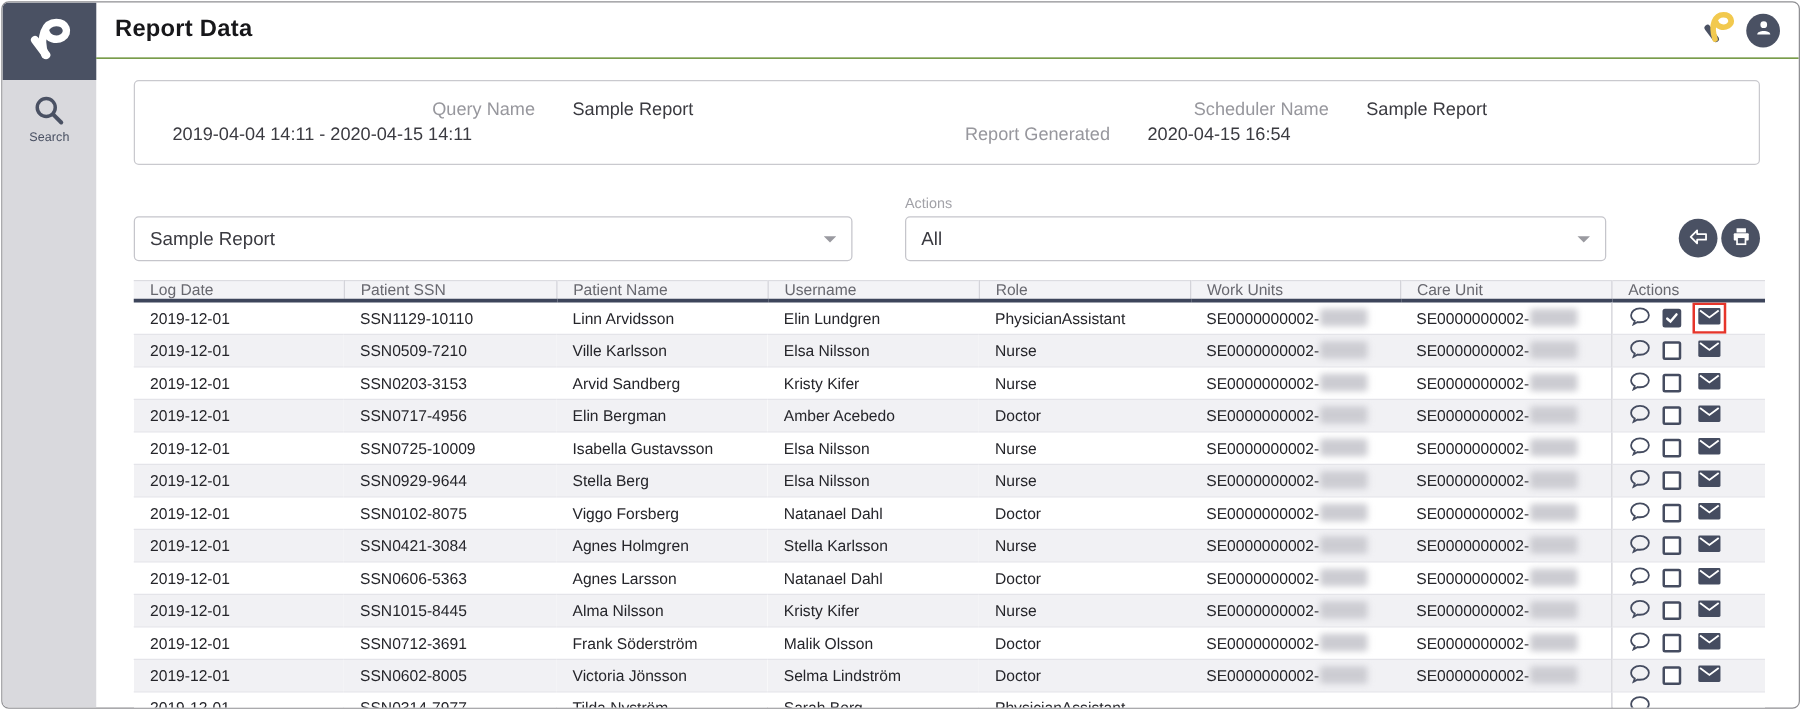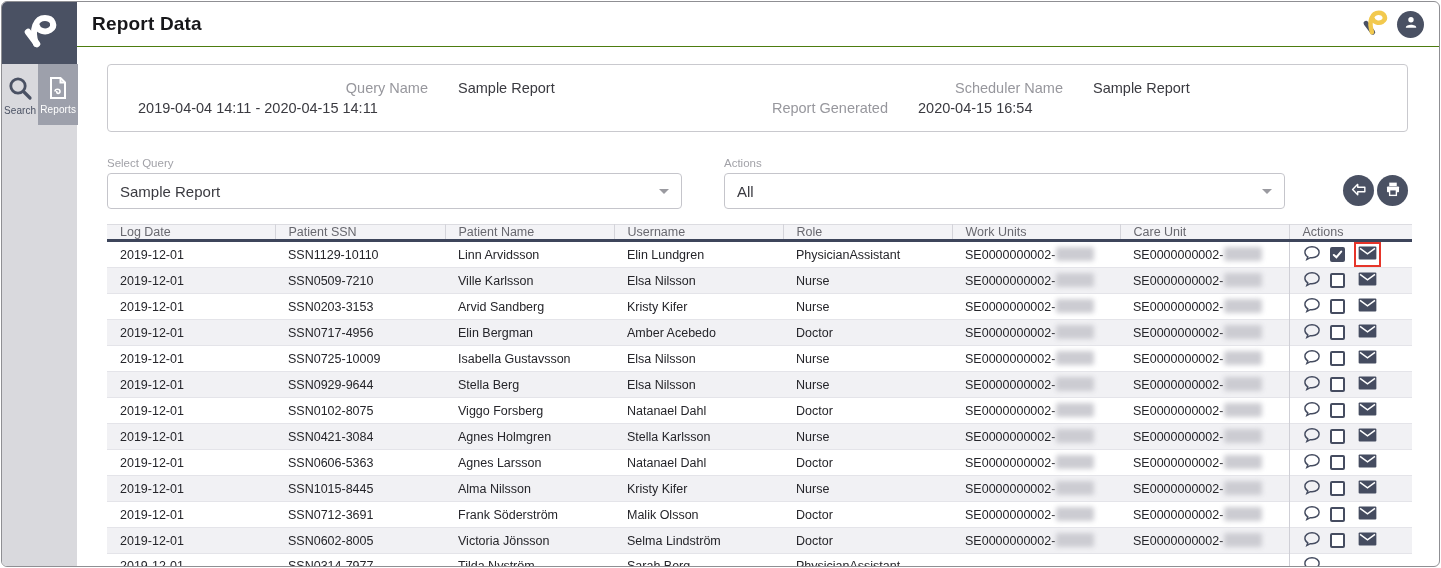--- a/index.html
+++ b/index.html
@@ -84,30 +84,20 @@
     <nav class="side-nav">
       <div class="nav-item">
         <span>
           <svg width="27" height="27" viewBox="0 0 27 27">
             <circle cx="11" cy="11" r="7.2" fill="none" stroke="currentColor" stroke-width="2.8"></circle>
             <line x1="16.5" y1="16.5" x2="23" y2="23" stroke="currentColor" stroke-width="3.2" stroke-linecap="round"></line>
           </svg>
         </span>
         <span class="lbl">Search</span>
       </div>
-      <div class="nav-item active">
-        <span>
-          <svg width="24" height="26" viewBox="0 0 24 26">
-            <path d="M5 3 h9.5 L19 7.5 V23 H5 Z" fill="none" stroke="currentColor" stroke-width="2"></path>
-            <path d="M14.5 3 V7.5 H19" fill="none" stroke="currentColor" stroke-width="2"></path>
-            <path d="M9 16.5 c0-3 5-3 5 0 c0 2.5-4 2.7-3.2-0.6" fill="none" stroke="currentColor" stroke-width="1.6"></path>
-          </svg>
-        </span>
-        <span class="lbl">Reports</span>
-      </div>
     </nav>
   </aside>
 
   <div class="main">
 
     <header class="topbar">
       <h1 class="page-title">Report Data</h1>
       <div class="topbar-right">
         <span>
           <svg width="30" height="27" viewBox="0 0 40 36">
@@ -133,21 +123,20 @@
         <span class="sum-value">Sample Report</span>
         <span class="sum-label">Scheduler Name</span>
         <span class="sum-value">Sample Report</span>
         <span class="sum-value">2019-04-04 14:11 - 2020-04-15 14:11</span>
         <span class="sum-label">Report Generated</span>
         <span class="sum-value">2020-04-15 16:54</span>
       </section>
 
       <div class="controls-row">
         <div class="field q">
-          <span class="field-label">Select Query</span>
           <div class="select-box">
             <span>Sample Report</span>
             <span class="caret"></span>
           </div>
         </div>
         <div class="field a">
           <span class="field-label">Actions</span>
           <div class="select-box">
             <span>All</span>
             <span class="caret"></span>

